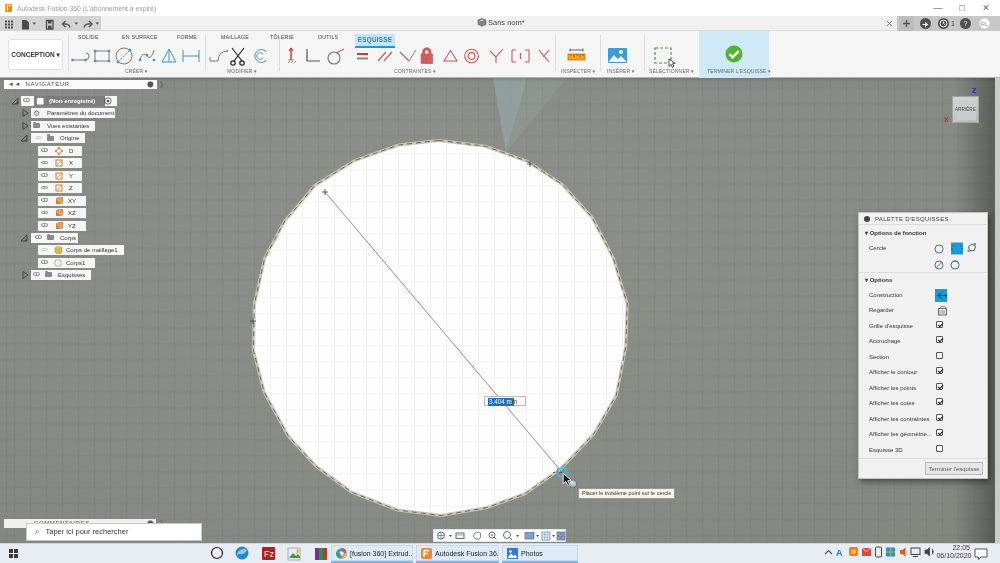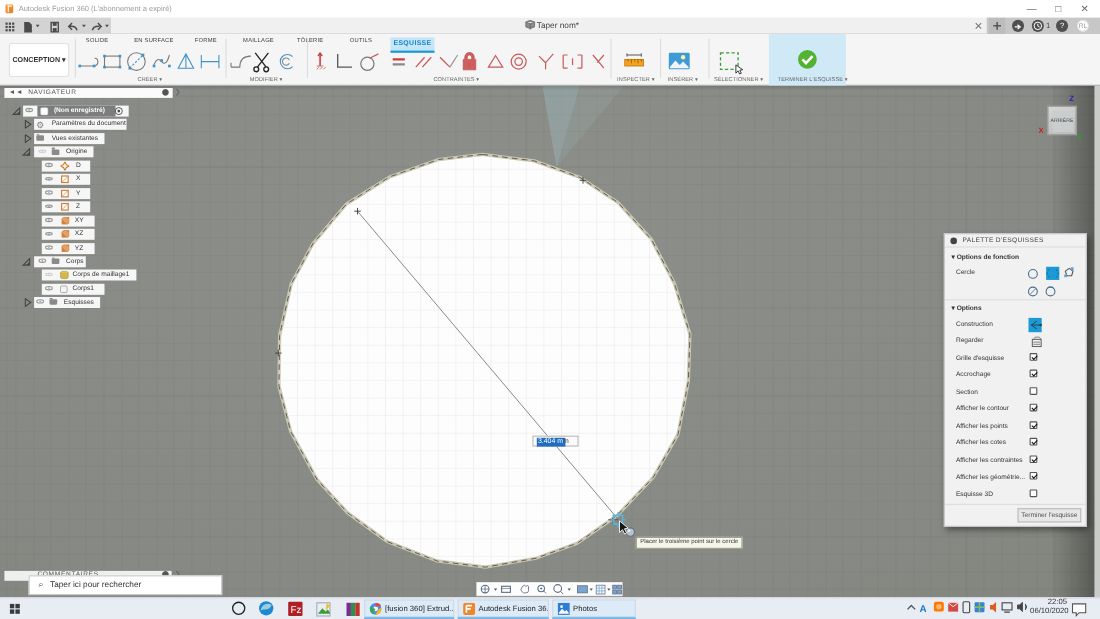--- a/index.html
+++ b/index.html
@@ -85,21 +85,21 @@
     <rect x="48" y="9.5" width="3.5" height="3.5" fill="#4b4b4b"></rect>
  <path d="M70 11.5 q-1 -4 -6.5 -3.5 M65.5 5 l-3 3 l3 3" stroke="#4b4b4b" stroke-width="1.3" fill="none"></path>
  <path d="M74.5 6.5 l3.5 0 l-1.75 2.2 z" fill="#4b4b4b"></path>
  <path d="M84 11.5 q1 -4 6.5 -3.5 M89 5 l3 3 l-3 3" stroke="#4b4b4b" stroke-width="1.3" fill="none"></path>
  <path d="M95.5 6.5 l3.5 0 l-1.75 2.2 z" fill="#4b4b4b"></path>
  <path d="M478 4 l4 -1.5 l4 1.5 v4.5 l-4 1.5 l-4 -1.5 z M478 4 l4 1.5 l4 -1.5 M482 5.5 v5.5" fill="#8a8a8a" stroke="#666" stroke-width="0.7"></path>
  <path d="M887 5 l5 5 M892 5 l-5 5" stroke="#777" stroke-width="1"></path>
  <rect x="899" y="0" width="15" height="15" fill="#bdbdbd"></rect>
  <path d="M903 7.5 h7 M906.5 4 v7" stroke="#555" stroke-width="1.4"></path>
 </svg>
-<div id="sansnom" style="left:488px;">Taper nom*</div>
+<div id="sansnom" style="left:488px;">Sans nom*</div>
 <div class="circbtn" style="left:920px;"></div>
 <svg class="abs" style="left:920px;top:18px" width="11" height="11">
     <path d="M2.5 6.5 h4 M5 4.5 l2.5 2 l-2.5 2" stroke="#fff" stroke-width="1.1" fill="none"></path>
   </svg>
 <div class="circbtn" style="left:938px;"></div>
 <svg class="abs" style="left:938px;top:18px" width="11" height="11">
     <circle cx="5.5" cy="5.5" r="3.4" fill="none" stroke="#fff" stroke-width="0.9"></circle>
     <path d="M5.5 3.6 v2 l1.6 1" stroke="#fff" stroke-width="0.9" fill="none"></path>
   </svg>
 <div class="abs" style="left:951px;top:19.5px;font-size:7px;color:#444;">1</div>

